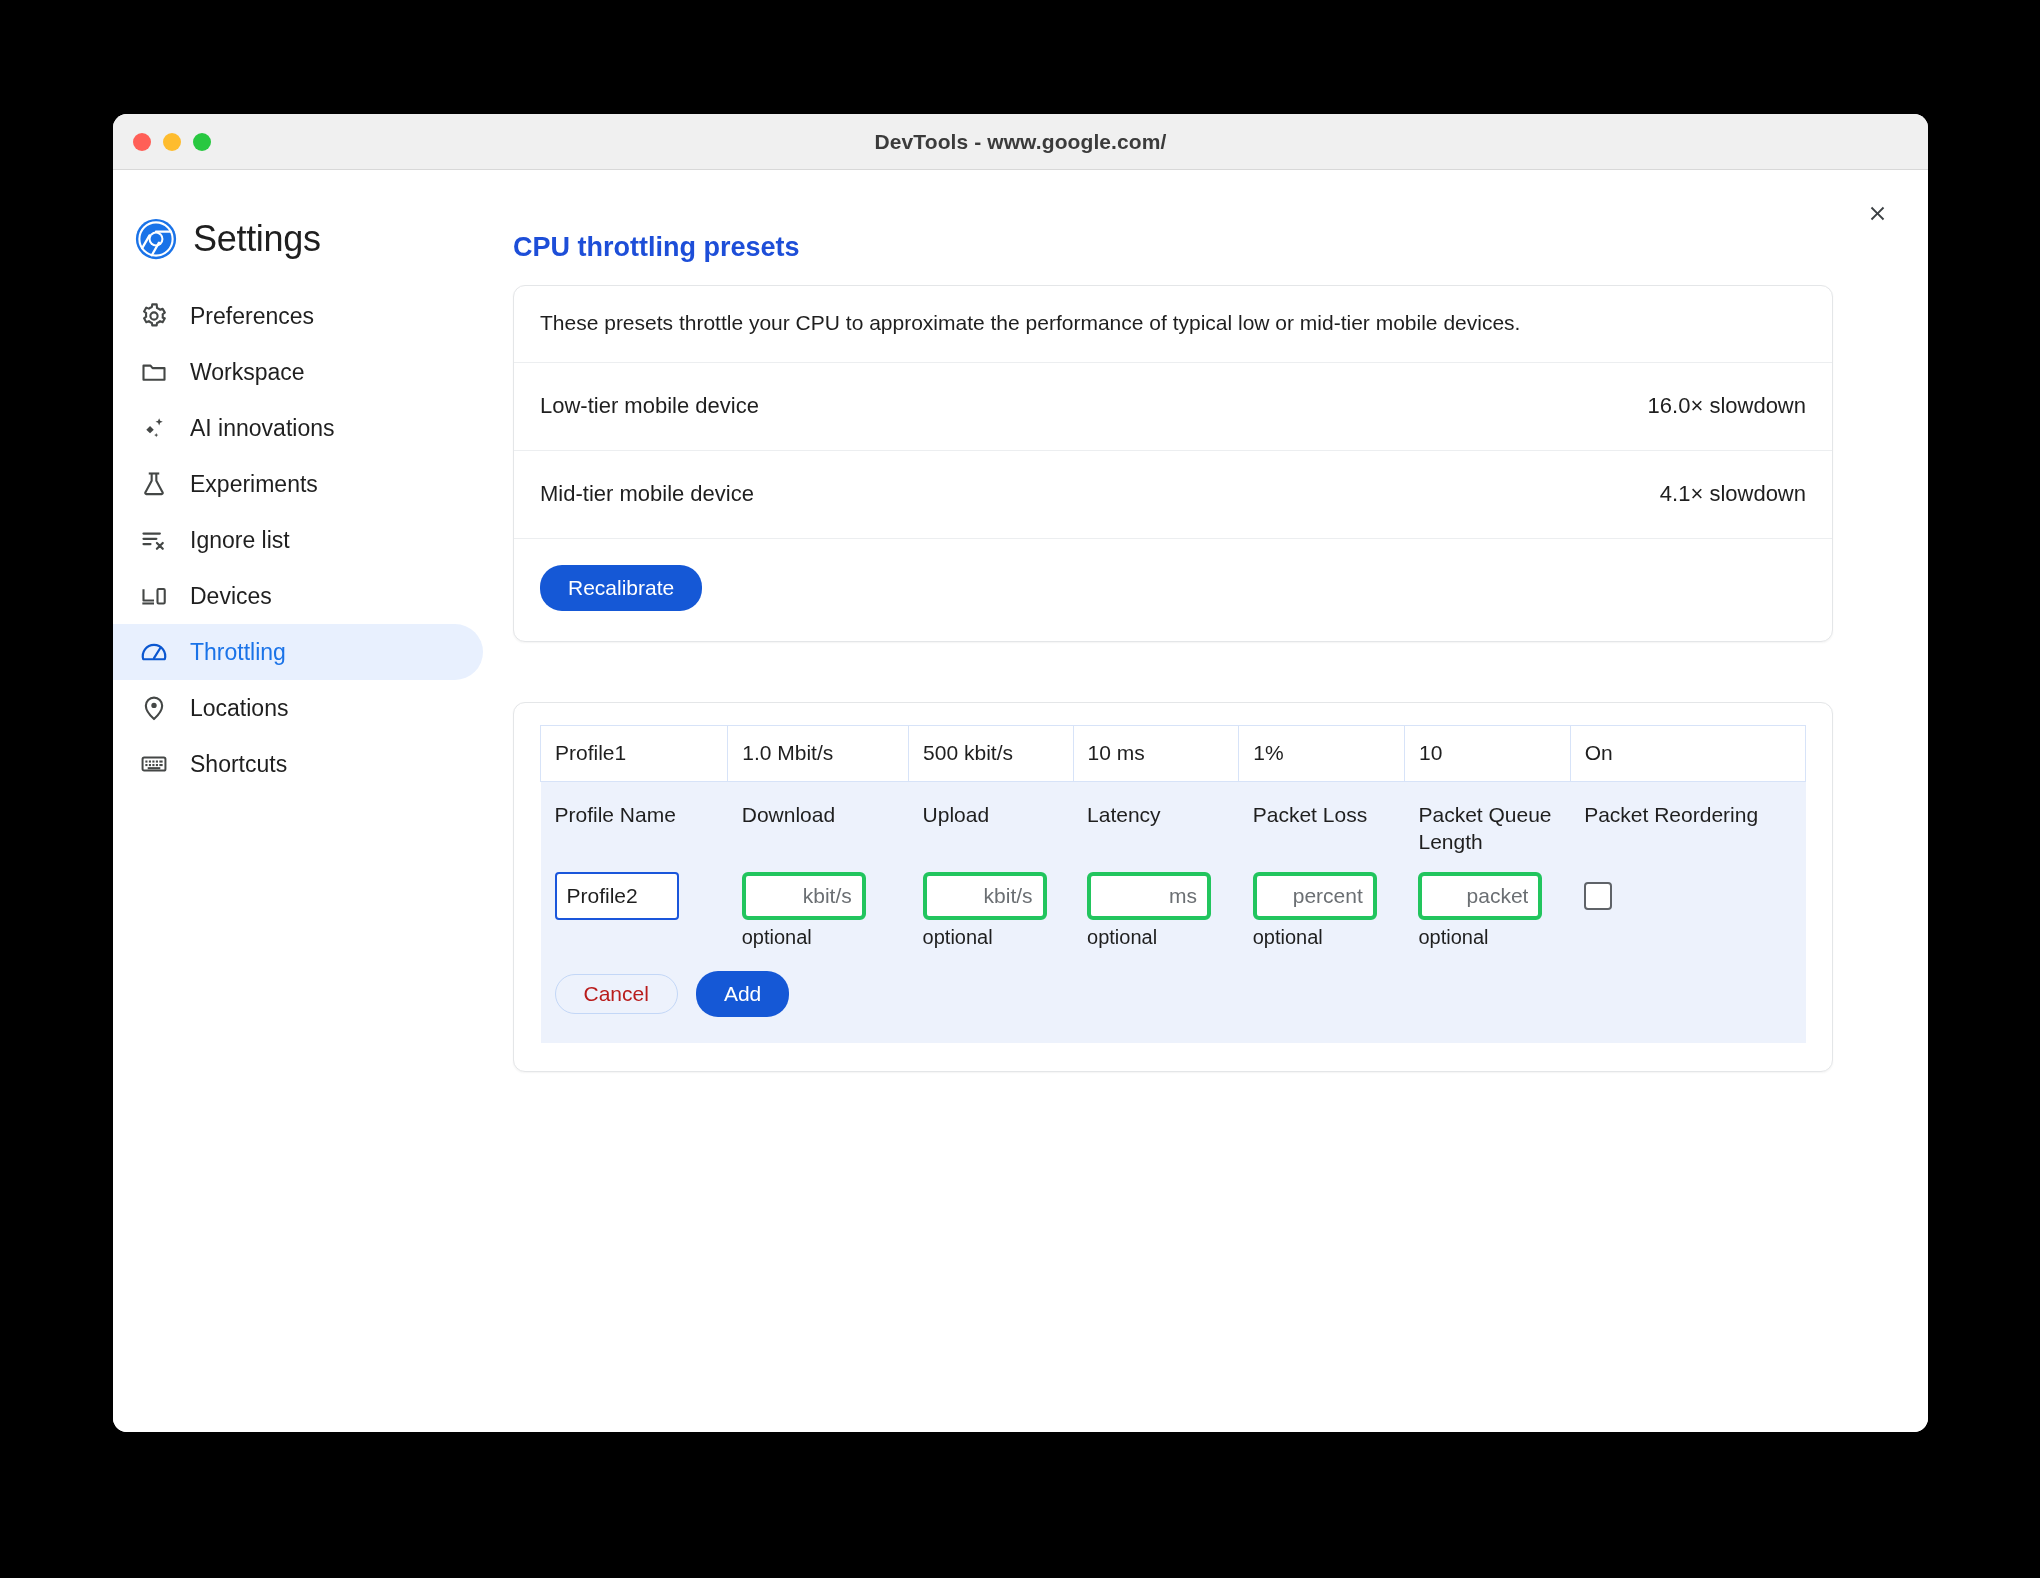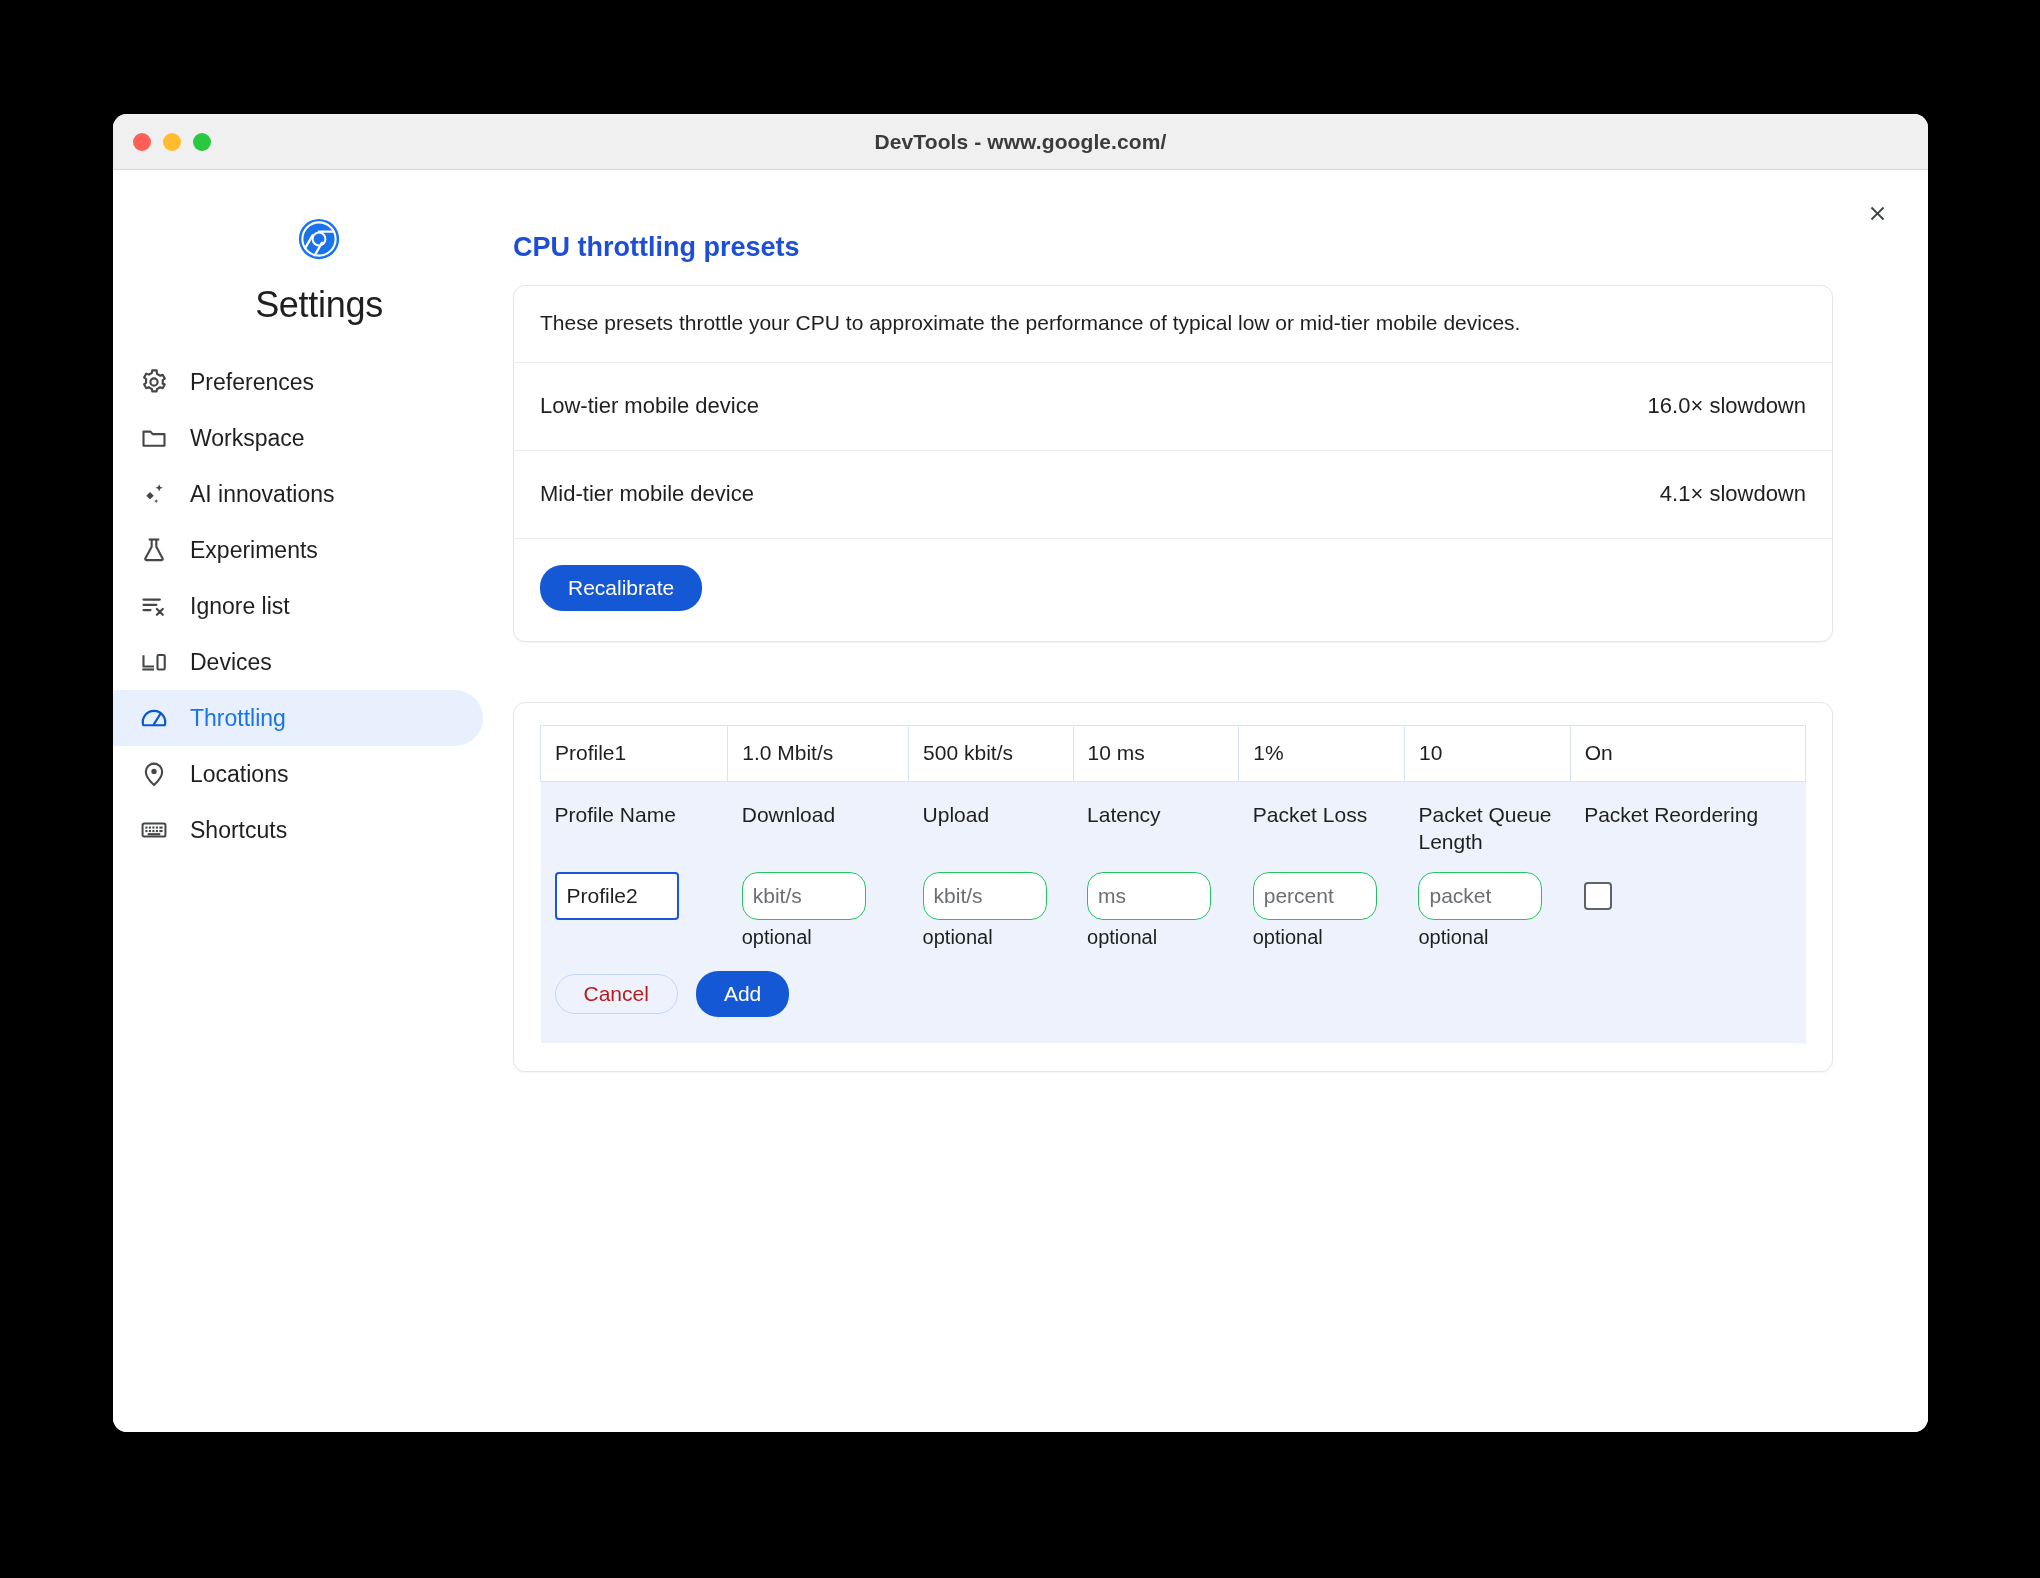--- a/index.html
+++ b/index.html
@@ -72,23 +72,22 @@
 
   
   #sidebar {
     width: 390px;
     padding: 0;
     flex-shrink: 0;
   }
   #settings-header {
     display: flex;
     align-items: center;
-    gap: 24px;
+    gap: 16px;
     padding: 38px 0 28px 22px;
-    flex-direction: column;
   }
   #chrome-logo { width: 42px; height: 42px; flex-shrink: 0; }
   #settings-title {
     font-size: 36px;
     color: #1f1f1f;
     letter-spacing: -0.3px;
   }
   .nav-item {
     display: flex;
     align-items: center;
@@ -217,28 +216,28 @@
     color: #1f1f1f;
   }
   tr.action-row td {
     background: #edf2fc;
     padding: 0 14px 26px 14px;
   }
   .cell-input {
     width: 100%;
     max-width: 124px;
     height: 48px;
-    border: 1px solid #22c55e;
-    border-radius: 16px;
+    border: 4px solid #22c55e;
+    border-radius: 6px;
     background: #ffffff;
     font-size: 21px;
     font-family: "Liberation Sans", sans-serif;
     color: #1f1f1f;
     padding: 0 10px;
-    text-align: left;
+    text-align: right;
     outline: none;
   }
   .cell-input::placeholder { color: #6b6f73; }
   .cell-input.focused {
     border: 2px solid #1a56db;
     border-radius: 4px;
     text-align: left;
   }
   .checkbox {
     width: 28px; height: 28px;

